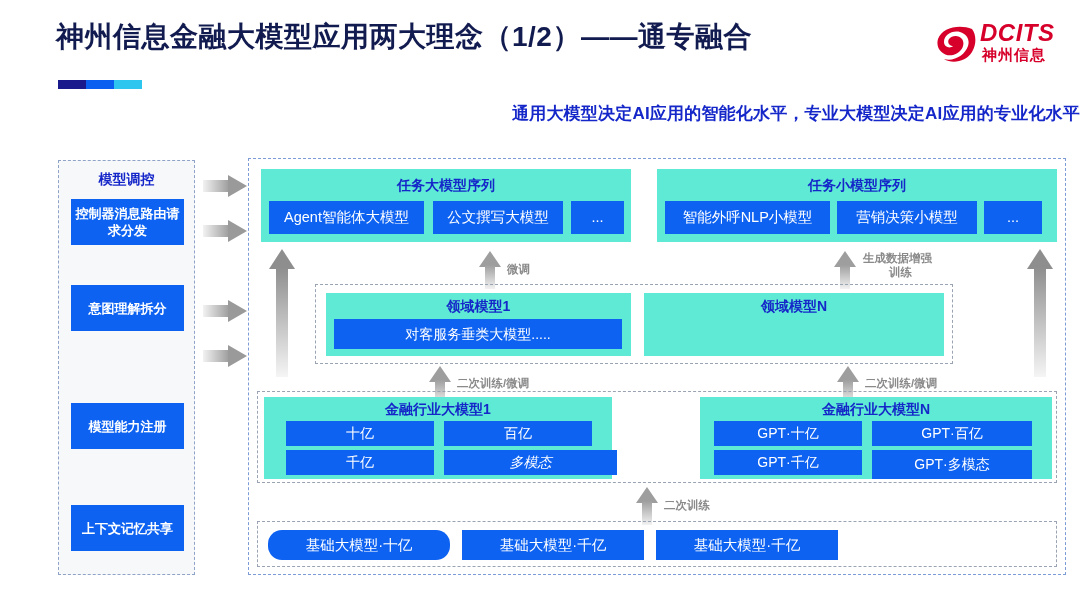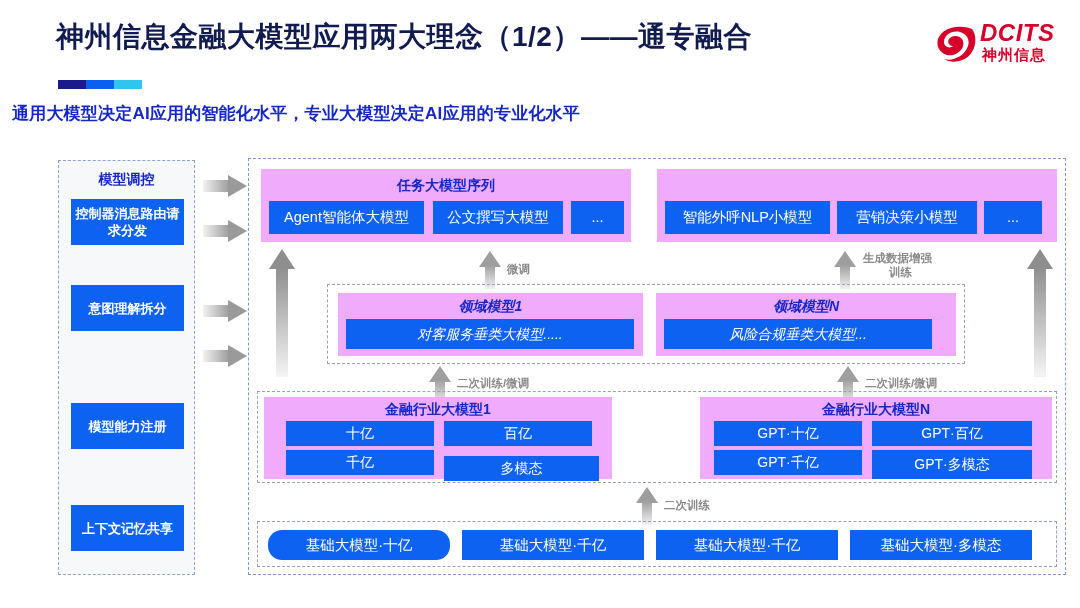--- a/index.html
+++ b/index.html
@@ -29,21 +29,21 @@
     position:absolute; left:46px; top:0px;
     font-size:24px; font-weight:bold; font-style:italic;
     color:#d6002a; letter-spacing:0.5px; line-height:26px;
   }
   .logo .brand-cn {
     position:absolute; left:48px; top:26px;
     font-size:15px; font-weight:bold; color:#d6002a; letter-spacing:1px;
   }
 
   .subtitle {
-    position:absolute; left:12px; right:0; top:102px; text-align:left;
+    position:absolute; left:0; right:0; top:102px; text-align:right;
     font-size:17px; font-weight:bold; color:#1527c9; letter-spacing:0.2px;
   }
 
   
   .sidebar {
     position:absolute; left:58px; top:160px; width:137px; height:415px;
     border:1.5px dashed #8fa3c8; background:#f7f8fa;
   }
   .sidebar-title {
     position:absolute; left:0; right:0; top:10px; text-align:center;
@@ -76,21 +76,21 @@
   .ga2 { left:203px; top:300px; }
   .ga3 { left:203px; top:345px; }
 
   
   .panel {
     position:absolute; left:248px; top:158px; width:818px; height:417px;
     border:1.5px dashed #7d9bd6; background:#ffffff;
   }
 
   
-  .band { position:absolute; background:#f0abfc; }
+  .band { position:absolute; background:#5eead4; }
 
   .sec-title {
     position:absolute; left:0; right:0; text-align:center;
     font-size:14px; font-weight:bold; color:#1527c9;
   }
 
   .bbox {
     position:absolute; background:#0d62f2; color:#fff;
     display:flex; align-items:center; justify-content:center;
     text-align:center; line-height:1.15;
@@ -172,20 +172,21 @@
   <div class="panel">
 
     <div class="band" style="left:12px; top:10px; width:370px; height:73px;">
       <div class="sec-title" style="top:8px;">任务大模型序列</div>
       <div class="bbox" style="left:8px; top:32px; width:155px; height:33px; font-size:14.5px;">Agent智能体大模型</div>
       <div class="bbox" style="left:172px; top:32px; width:130px; height:33px; font-size:14.5px;">公文撰写大模型</div>
       <div class="bbox" style="left:310px; top:32px; width:53px; height:33px; font-size:14.5px;">...</div>
     </div>
 
     <div class="band" style="left:408px; top:10px; width:400px; height:73px;">
+      <div class="sec-title" style="top:8px;">任务小模型序列</div>
       <div class="bbox" style="left:8px; top:32px; width:165px; height:33px; font-size:14.5px;">智能外呼NLP小模型</div>
       <div class="bbox" style="left:180px; top:32px; width:140px; height:33px; font-size:14.5px;">营销决策小模型</div>
       <div class="bbox" style="left:327px; top:32px; width:58px; height:33px; font-size:14.5px;">...</div>
     </div>
 
     <div class="uarrow tall" style="left:20px; top:90px;">
         <div class="head"></div>
         <div class="shaft"></div>
       </div>
     <div class="uarrow tall" style="left:778px; top:90px;">
@@ -199,28 +200,27 @@
       </div>
     <div class="alabel" style="left:258px; top:103px;">微调</div>
 
     <div class="uarrow" style="left:585px; top:92px;">
         <div class="head"></div>
         <div class="shaft"></div>
       </div>
     <div class="alabel" style="left:614px; top:92px;">生成数据增强</div>
     <div class="alabel" style="left:640px; top:106px;">训练</div>
 
-    <div class="subdash" style="left:78px; top:125px; width:638px; height:80px;font-style:italic;">
+    <div class="subdash" style="left:66px; top:125px; width:638px; height:80px;">
       <div class="band" style="left:10px; top:8px; width:305px; height:63px;">
         <div class="sec-title" style="top:5px;">领域模型1</div>
         <div class="bbox" style="left:8px; top:26px; width:288px; height:30px; font-size:14px;">对客服务垂类大模型.....</div>
       </div>
       <div class="band" style="left:328px; top:8px; width:300px; height:63px;">
         <div class="sec-title" style="top:5px;">领域模型N</div>
-        <div class="bbox" style="left:8px; top:26px; width:268px; height:30px; font-size:14px;">风险合规垂类大模型...</div>
       </div>
     </div>
 
     <div class="uarrow" style="left:180px; top:207px;">
         <div class="head"></div>
         <div class="shaft"></div>
       </div>
     <div class="alabel" style="left:208px; top:217px;">二次训练/微调</div>
 
     <div class="uarrow" style="left:588px; top:207px;">
@@ -228,21 +228,21 @@
         <div class="shaft"></div>
       </div>
     <div class="alabel" style="left:616px; top:217px;">二次训练/微调</div>
 
     <div class="subdash" style="left:8px; top:232px; width:800px; height:92px;">
       <div class="band" style="left:6px; top:5px; width:348px; height:82px;">
         <div class="sec-title" style="top:4px;">金融行业大模型1</div>
         <div class="bbox" style="left:22px; top:24px; width:148px; height:25px; font-size:14px;">十亿</div>
         <div class="bbox" style="left:180px; top:24px; width:148px; height:25px; font-size:14px;">百亿</div>
         <div class="bbox" style="left:22px; top:53px; width:148px; height:25px; font-size:14px;">千亿</div>
-        <div class="bbox" style="left:180px; top:59px; width:155px; height:25px; font-size:14px;">多模态</div>
+        <div class="bbox" style="left:180px; top:53px; width:173px; height:25px; font-size:14px;font-style:italic;">多模态</div>
       </div>
 
       <div class="band" style="left:442px; top:5px; width:352px; height:82px;">
         <div class="sec-title" style="top:4px;">金融行业大模型N</div>
         <div class="bbox" style="left:14px; top:24px; width:148px; height:25px; font-size:14px;">GPT·十亿</div>
         <div class="bbox" style="left:172px; top:24px; width:160px; height:25px; font-size:14px;">GPT·百亿</div>
         <div class="bbox" style="left:14px; top:53px; width:148px; height:25px; font-size:14px;">GPT·千亿</div>
         <div class="bbox" style="left:172px; top:53px; width:160px; height:29px; font-size:14px;">GPT·多模态</div>
       </div>
     </div>
@@ -250,17 +250,16 @@
     <div class="uarrow" style="left:387px; top:328px;">
         <div class="head"></div>
         <div class="shaft"></div>
       </div>
     <div class="alabel" style="left:415px; top:339px;">二次训练</div>
 
     <div class="subdash" style="left:8px; top:362px; width:800px; height:46px;">
       <div class="bbox" style="left:10px; top:8px; width:182px; height:30px; font-size:14.5px;border-radius:14px;">基础大模型·十亿</div>
       <div class="bbox" style="left:204px; top:8px; width:182px; height:30px; font-size:14.5px;">基础大模型·千亿</div>
       <div class="bbox" style="left:398px; top:8px; width:182px; height:30px; font-size:14.5px;">基础大模型·千亿</div>
-      <div class="bbox" style="left:592px; top:8px; width:182px; height:30px; font-size:14.5px;">基础大模型·多模态</div>
     </div>
 
   </div>
 </div>
 
 </body></html>

